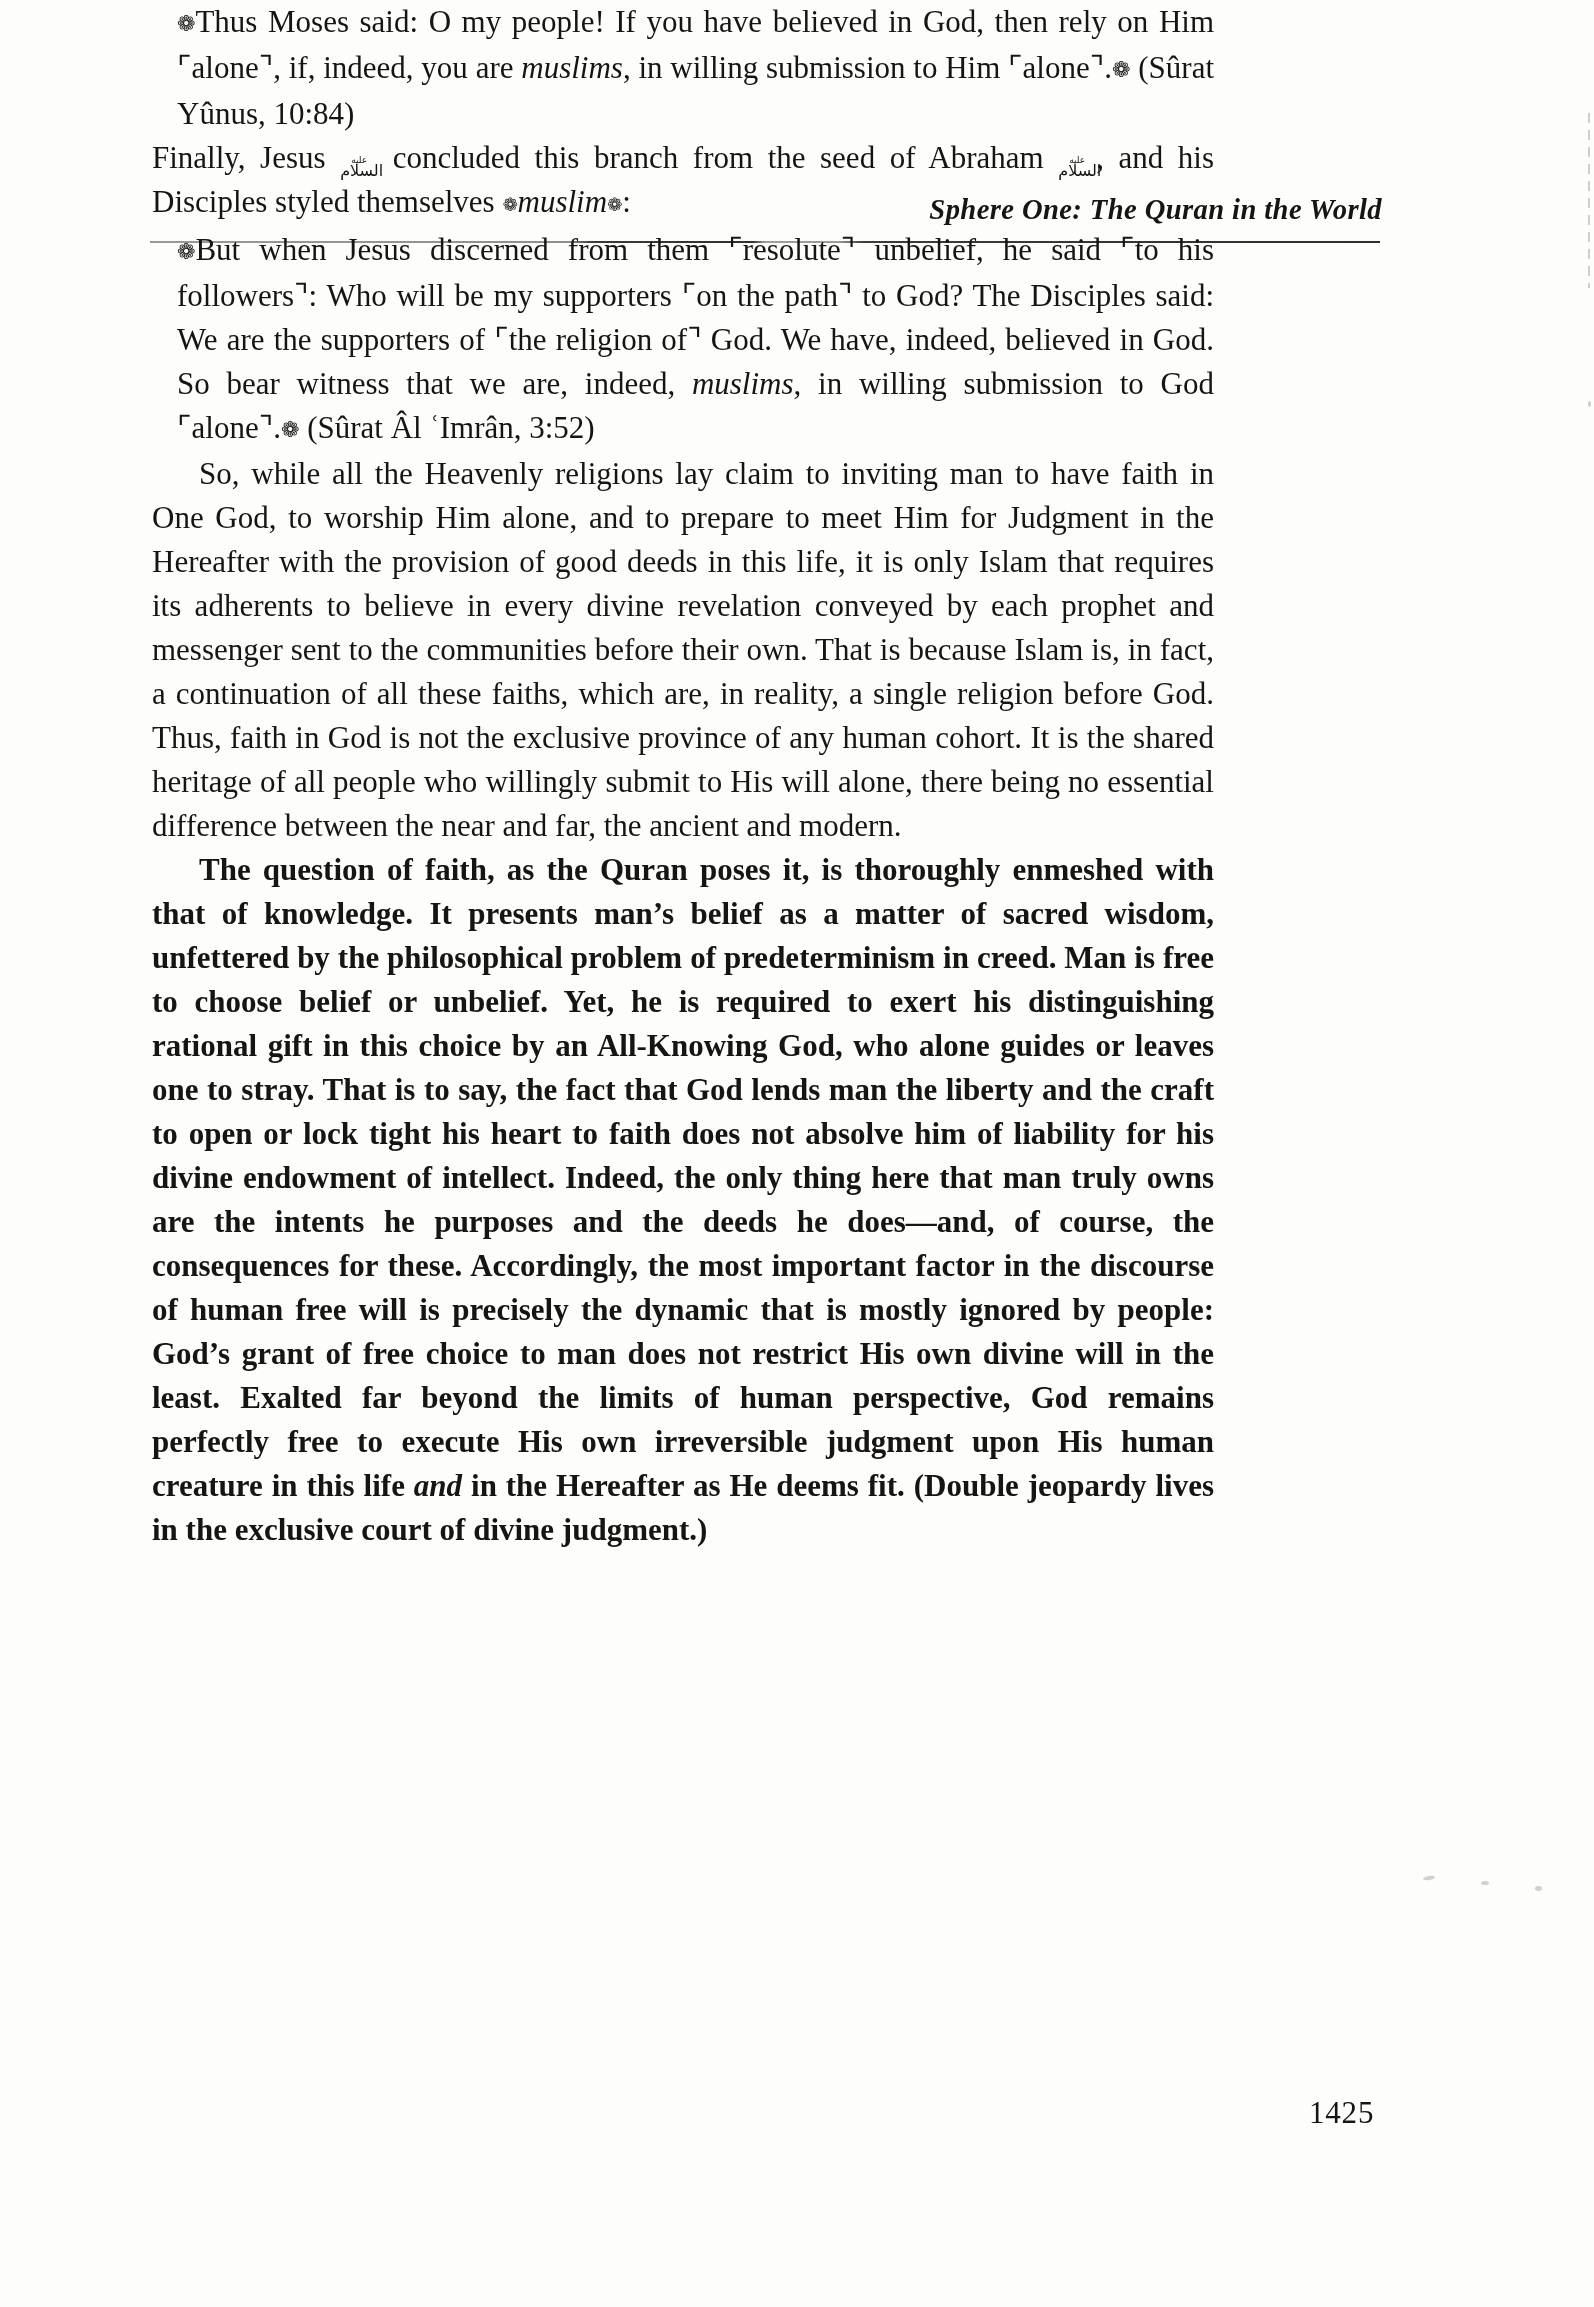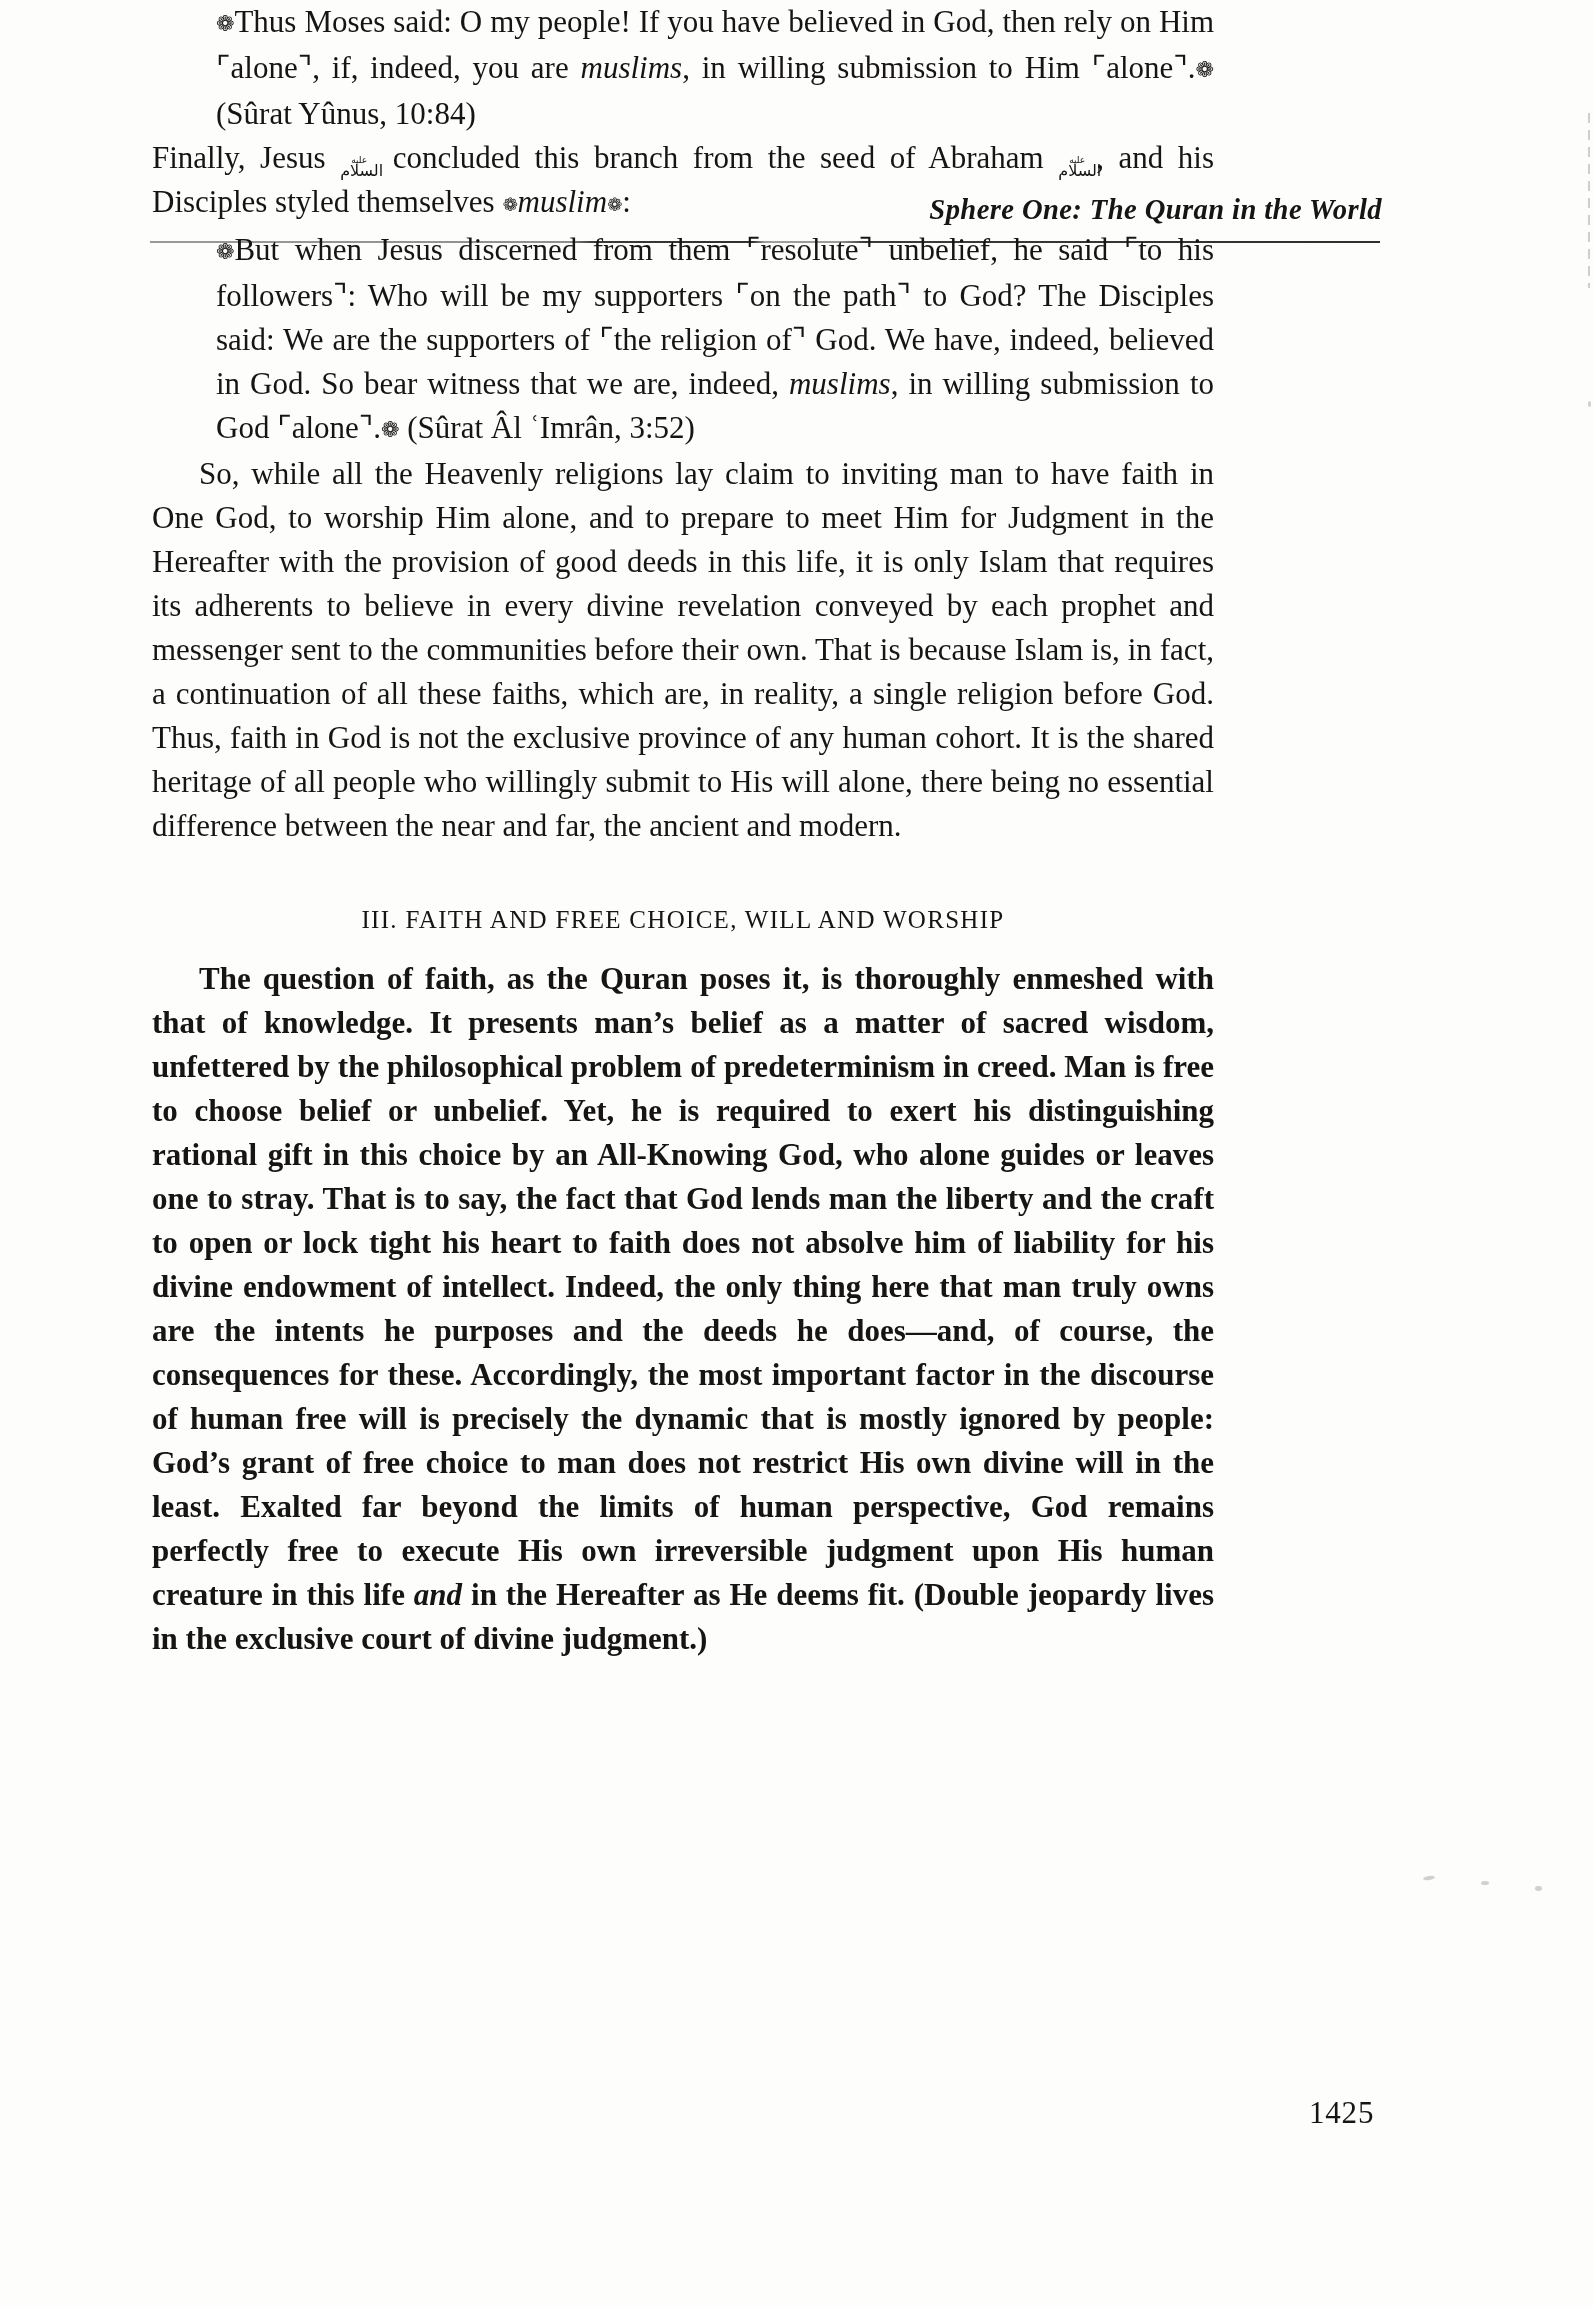--- a/index.html
+++ b/index.html
@@ -32,21 +32,21 @@
   
   .text-block{
     position:absolute;
     left:152px;top:0;
     width:1062px;
     font-size:31px;
     line-height:44px;
     text-align:justify;
   }
   .text-block p, .text-block blockquote{margin:0;padding:0;}
-  blockquote.quran-quote{margin-left:64px;}
+  blockquote.quran-quote{margin-left:25px;}
   .q1{margin-top:294px;}
   .p-finally{margin-top:19px;}
   .q2{margin-top:23px;}
   .p-so{margin-top:21px; text-indent:47px;}
   .section-heading{
     margin-top:55px;
     font-size:25px;
     line-height:33px;
     letter-spacing:1.3px;
     text-align:center;
@@ -103,21 +103,20 @@
   <div class="text-block">
 
     <blockquote class="quran-quote q1"><span class="orn">❁</span><span>Thus Moses said: O my people! If you have believed in God, then rely on Him ⌜alone⌝, if, indeed, you are </span><em>muslims</em><span>, in willing submission to Him ⌜alone⌝.</span><span class="orn">❁</span><span> (Sûrat Yûnus, 10:84)</span></blockquote>
 
     <p class="p-finally"><span>Finally, Jesus </span><span class="honorific"><span class="h-top">عليه</span><span class="h-bot">السلام</span></span><span> concluded this branch from the seed of Abraham </span><span class="honorific"><span class="h-top">عليه</span><span class="h-bot">السلام</span></span><span>, and his Disciples styled themselves </span><span class="orn orn-sm">❁</span><em>muslim</em><span class="orn orn-sm">❁</span><span>:</span></p>
 
     <blockquote class="quran-quote q2"><span class="orn">❁</span><span>But when Jesus discerned from them ⌜resolute⌝ unbelief, he said ⌜to his followers⌝: Who will be my supporters ⌜on the path⌝ to God? The Disciples said: We are the supporters of ⌜the religion of⌝ God. We have, indeed, believed in God. So bear witness that we are, indeed, </span><em>muslims</em><span>, in willing submission to God ⌜alone⌝.</span><span class="orn">❁</span><span> (Sûrat Âl ʿImrân, 3:52)</span></blockquote>
 
     <p class="p-so">So, while all the Heavenly religions lay claim to inviting man to have faith in One God, to worship Him alone, and to prepare to meet Him for Judgment in the Hereafter with the provision of good deeds in this life, it is only Islam that requires its adherents to believe in every divine revelation conveyed by each prophet and messenger sent to the communities before their own. That is because Islam is, in fact, a continuation of all these faiths, which are, in reality, a single religion before God. Thus, faith in God is not the exclusive province of any human cohort. It is the shared heritage of all people who willingly submit to His will alone, there being no essential difference between the near and far, the ancient and modern.</p>
 
-    <h2 class="section-heading">III. FAITH AND FREE CHOICE, WILL AND WORSHIP</h2>
 
     <p class="p-question"><span>The question of faith, as the Quran poses it, is thoroughly enmeshed with that of knowledge. It presents man’s belief as a matter of sacred wisdom, unfettered by the philosophical problem of predeterminism in creed. Man is free to choose belief or unbelief. Yet, he is required to exert his distinguishing rational gift in this choice by an All-Knowing God, who alone guides or leaves one to stray. That is to say, the fact that God lends man the liberty and the craft to open or lock tight his heart to faith does not absolve him of liability for his divine endowment of intellect. Indeed, the only thing here that man truly owns are the intents he purposes and the deeds he does—and, of course, the consequences for these. Accordingly, the most important factor in the discourse of human free will is precisely the dynamic that is mostly ignored by people: God’s grant of free choice to man does not restrict His own divine will in the least. Exalted far beyond the limits of human perspective, God remains perfectly free to execute His own irreversible judgment upon His human creature in this life </span><em>and</em><span> in the Hereafter as He deems fit. (Double jeopardy lives in the exclusive court of divine judgment.)</span></p>
 
   </div>
 
   <div class="folio">1425</div>
 
   <div class="edge-line"></div>
   <div class="speck sp1"></div>
   <div class="speck sp2"></div>

